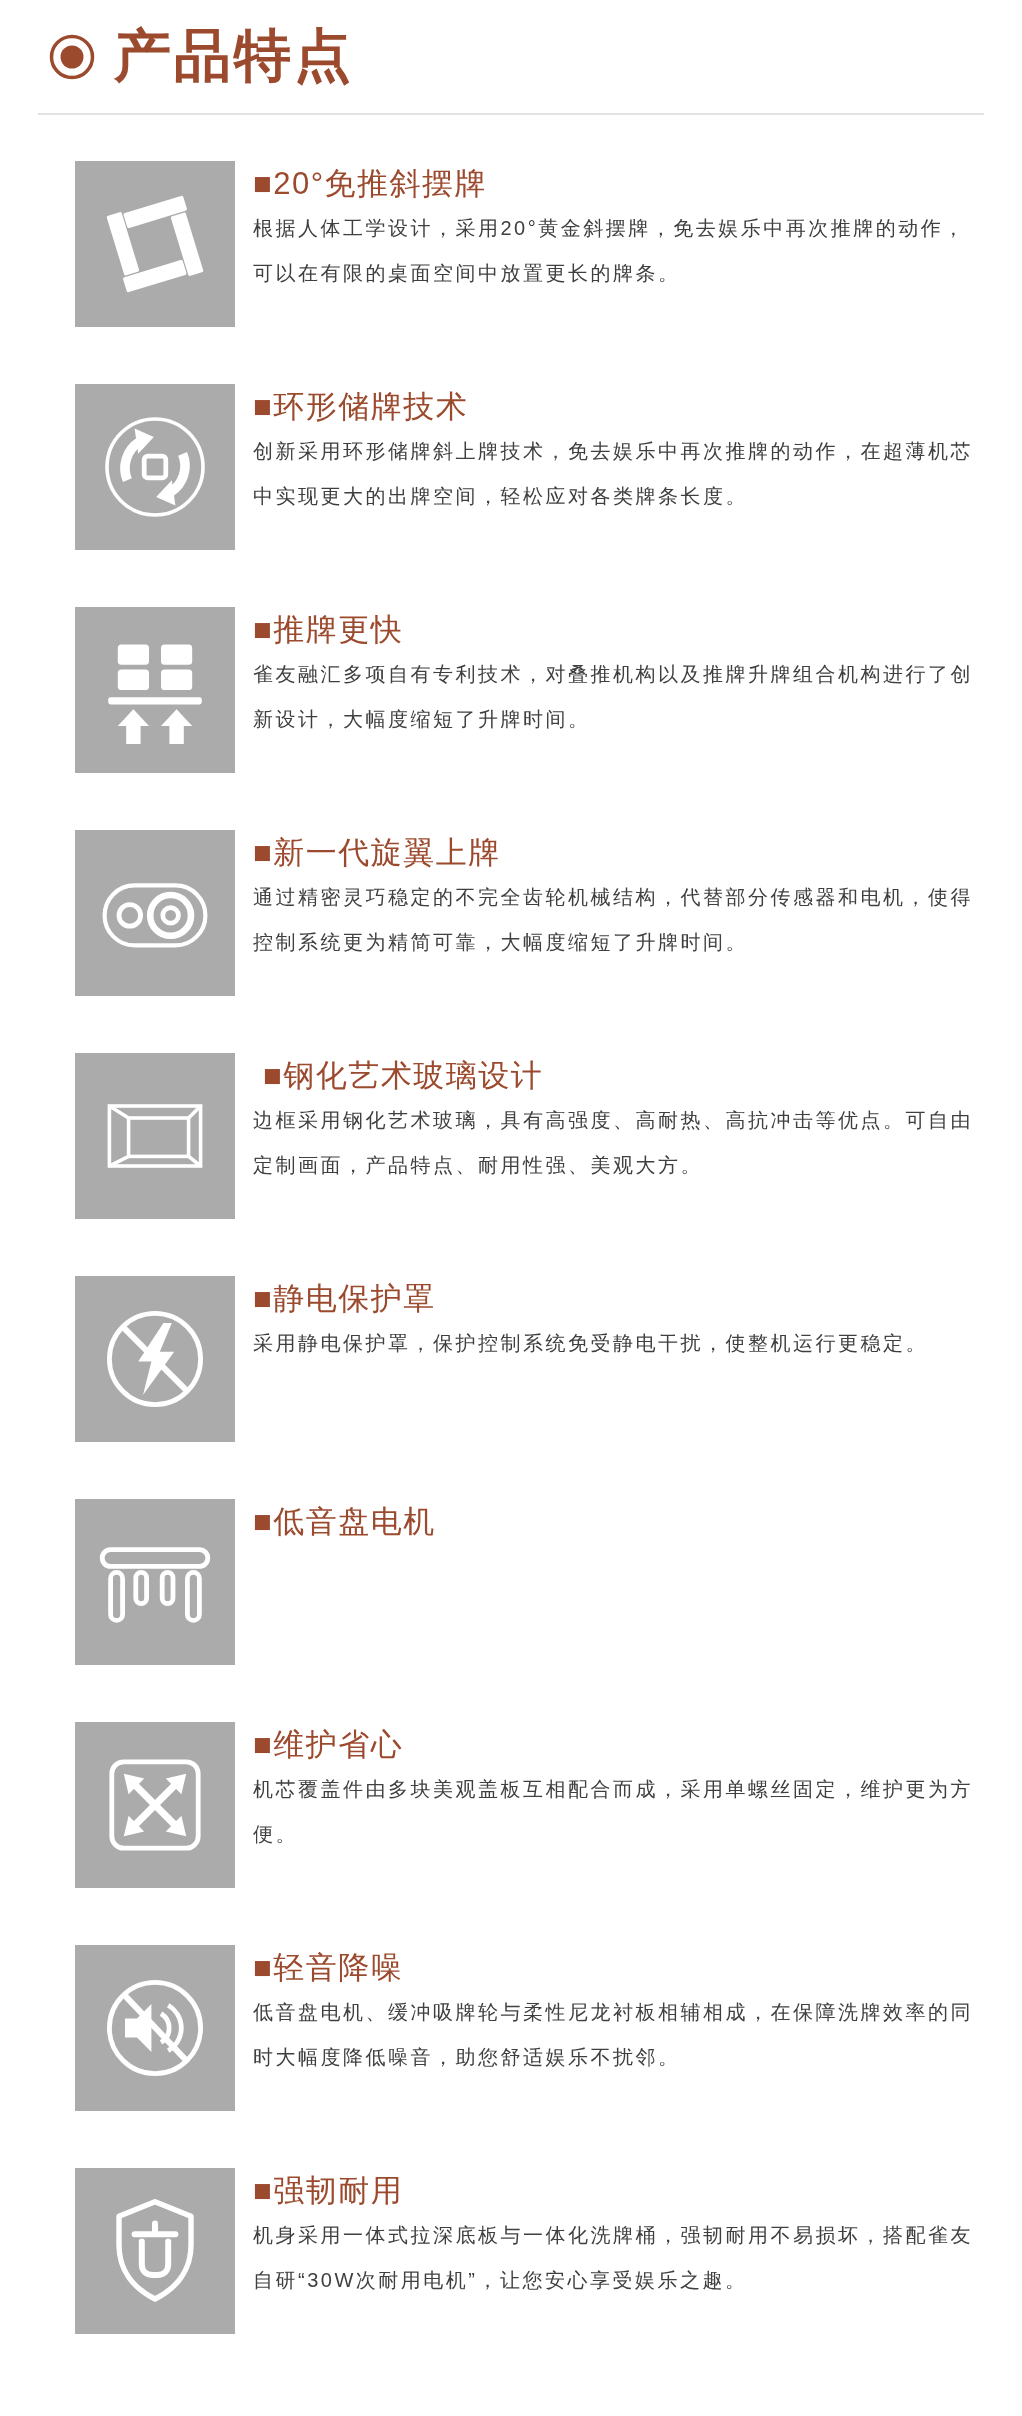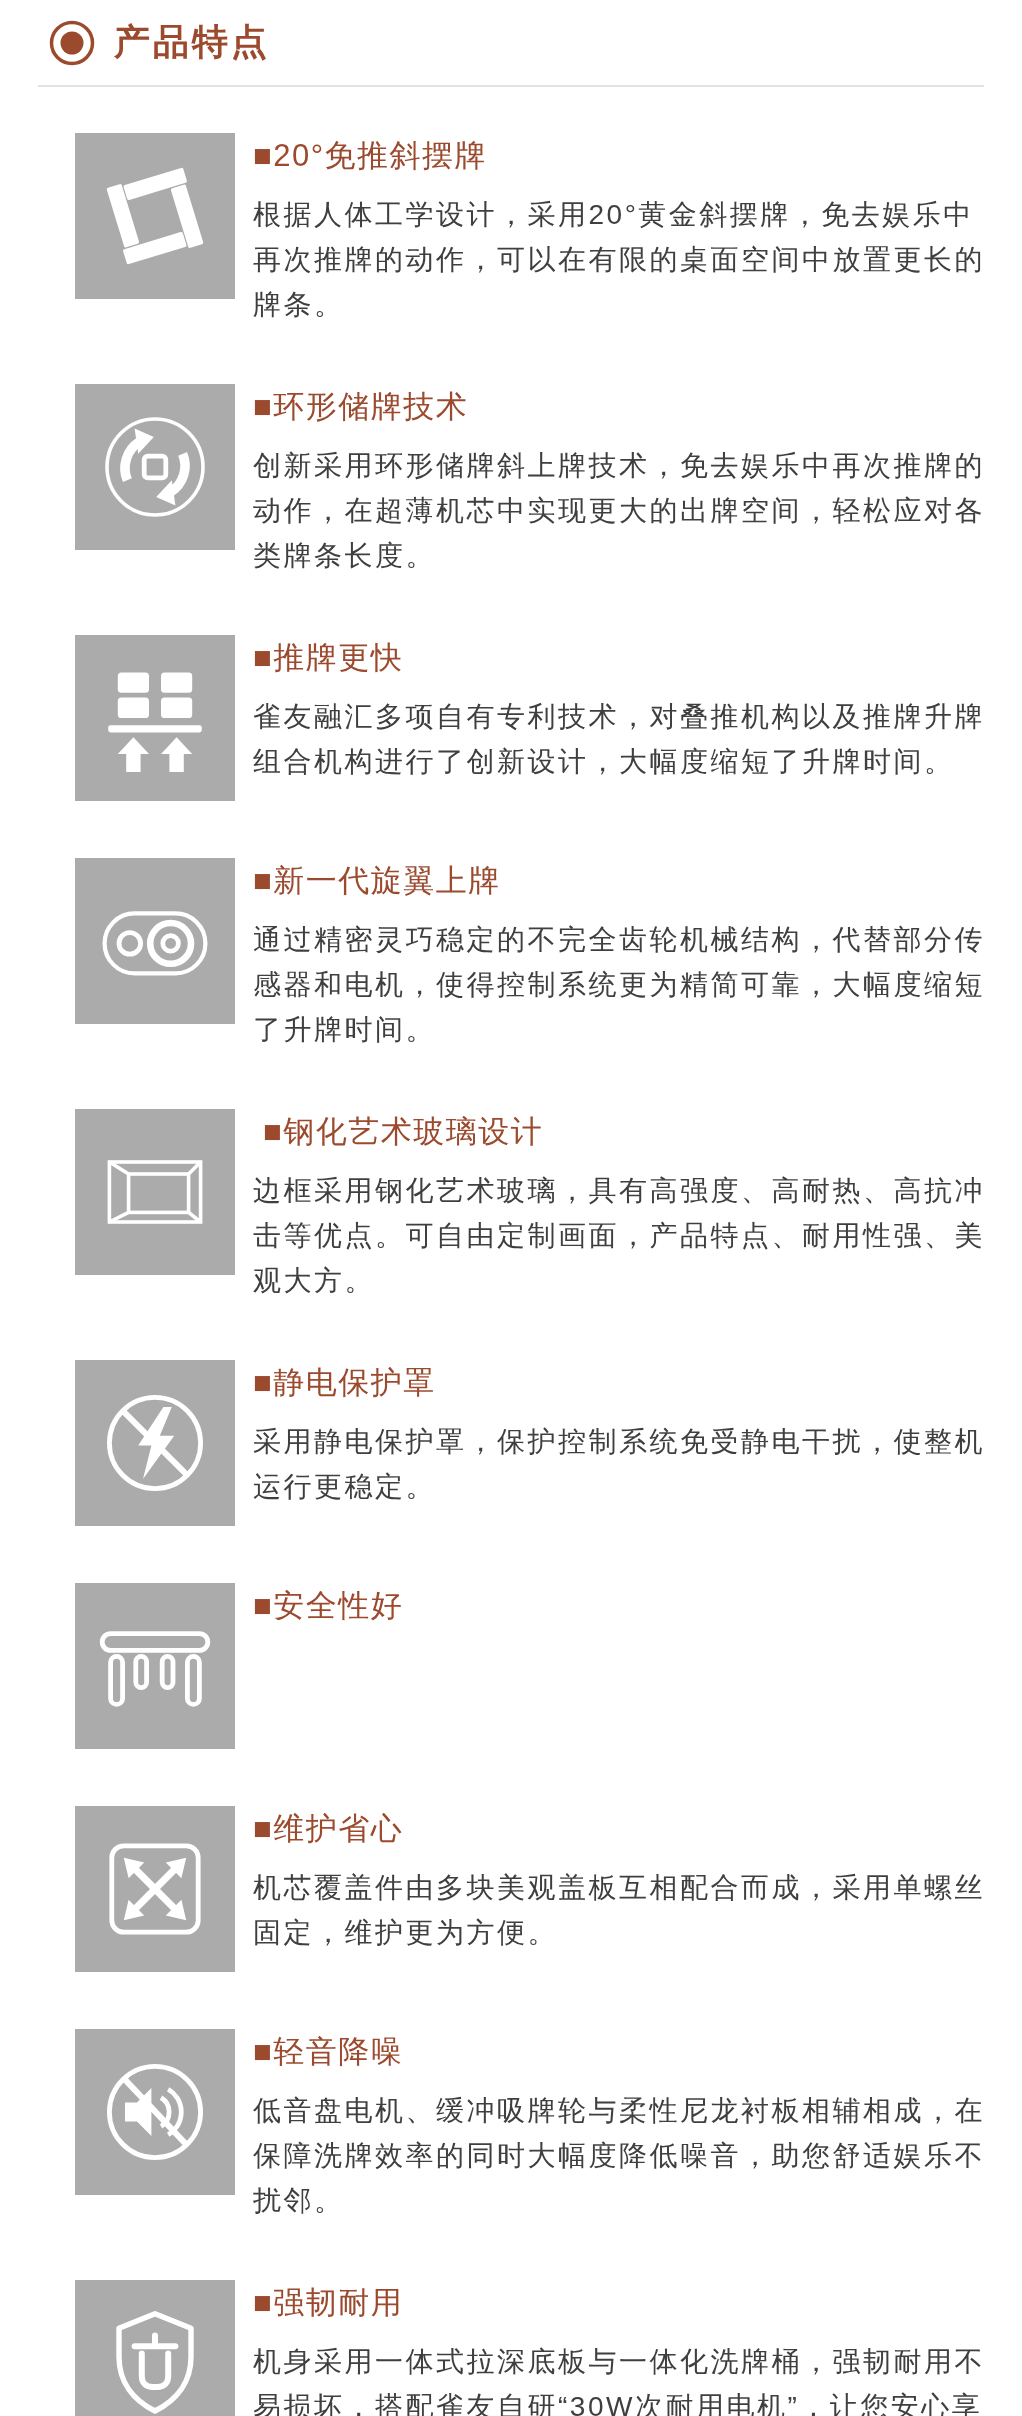--- a/index.html
+++ b/index.html
@@ -9,37 +9,37 @@
     --divider:#E3E3E3;
   }
   html,body{margin:0;padding:0;background:#fff;}
   body{
     width:1022px;height:2416px;overflow:hidden;
     font-family:"Liberation Sans","DejaVu Sans",sans-serif;
   }
   .header{display:flex;align-items:center;gap:18px;padding:18px 0 0 48px;}
   .bullseye{width:48px;height:48px;flex:0 0 auto;}
   .header-title{
-    font-size:36px;font-weight:bold;color:var(--accent);letter-spacing:3px;
+    font-size:57px;font-weight:bold;color:var(--accent);letter-spacing:3px;
   }
   .divider{border-top:2px solid var(--divider);margin:18px 38px 0 38px;}
   .features{padding:46px 0 0 75px;}
   .feature{display:flex;margin-bottom:57px;}
   .icon-box{
     width:160px;height:166px;background:var(--iconbox);
     flex:0 0 auto;display:flex;align-items:center;justify-content:center;
   }
   .icon-box svg{width:120px;height:120px;display:block;}
   .feature-text{margin-left:18px;padding-top:2px;width:735px;}
   .feature-title{
     font-size:31px;font-weight:normal;color:var(--accent);
     letter-spacing:1.5px;white-space:pre;
   }
   .feature-body{
-    margin-top:15px;font-size:28px;line-height:45px;
+    margin-top:1px;font-size:20px;line-height:45px;
     color:var(--bodytext);letter-spacing:2.5px;
   }
 </style>
 </head>
 <body>
 
 <div class="header">
   <svg class="bullseye" viewBox="0 0 48 48">
     <circle cx="24" cy="24" r="20.5" fill="none" stroke="#9C4A2E" stroke-width="3.5"></circle>
     <circle cx="24" cy="24" r="11.5" fill="#9C4A2E"></circle>
@@ -151,21 +151,21 @@
     <div class="icon-box">
         <svg viewBox="0 0 100 100" fill="none" stroke="#fff" stroke-width="4">
           <rect x="6" y="23" width="88" height="14" rx="7"></rect>
           <rect x="13" y="42" width="10" height="40" rx="5"></rect>
           <rect x="34" y="42" width="9" height="26" rx="4.5"></rect>
           <rect x="56" y="42" width="9" height="26" rx="4.5"></rect>
           <rect x="77" y="42" width="10" height="40" rx="5"></rect>
         </svg>
       </div>
     <div class="feature-text">
-      <div class="feature-title">■安全性好</div>
+      <div class="feature-title">■低音盘电机</div>
     </div>
   </div>
 
   <div class="feature">
     <div class="icon-box">
         <svg viewBox="0 0 100 100">
           <rect x="14" y="14" width="72" height="72" rx="10" fill="none" stroke="#fff" stroke-width="4"></rect>
           <line x1="34" y1="34" x2="66" y2="66" stroke="#fff" stroke-width="6"></line>
           <line x1="66" y1="34" x2="34" y2="66" stroke="#fff" stroke-width="6"></line>
           <polygon points="24,24 41,28 28,41" fill="#fff"></polygon>

